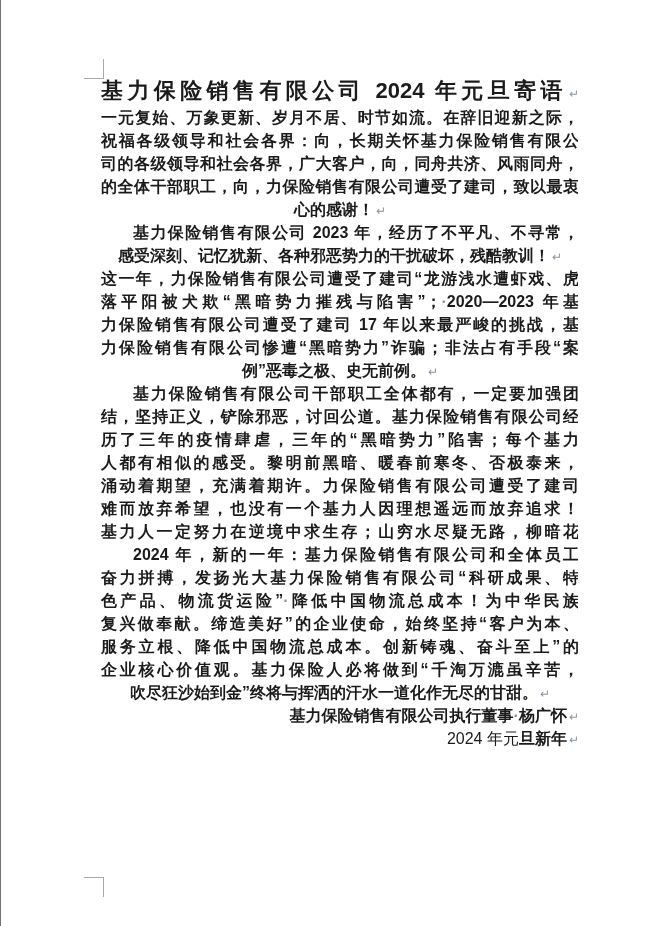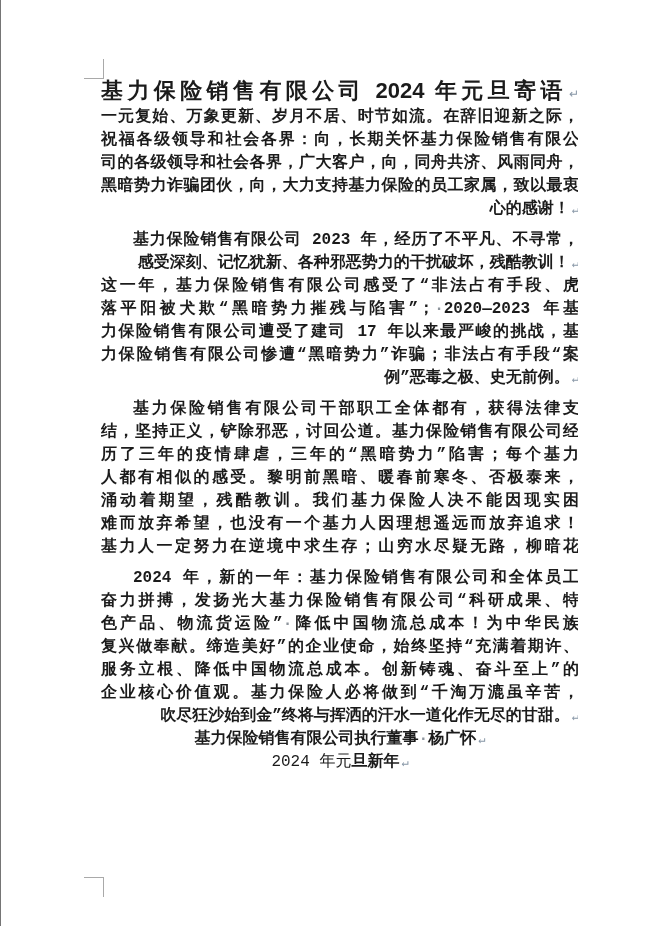--- a/index.html
+++ b/index.html
@@ -36,26 +36,25 @@
     text-align: justify;
     text-align-last: justify;
     white-space: normal;
   }
   .line {
     font-size: 16px;
     font-weight: bold;
     line-height: 23px;
     height: 23px;
     overflow: hidden;
-    font-family: Liberation Mono, monospace;
   }
   .line.fill   { text-align: justify; text-align-last: justify; }
-  .line.last   { text-align: right; }
-  .line.center { text-align: center; }
-  .line.indent { text-indent: 32px; margin-top: 8px; }
+  .line.last   { text-align: center; }
+  .line.center { text-align: right; }
+  .line.indent { text-indent: 32px; }
   .normal-weight { font-weight: normal; }
   .pmark {
     color: #8796a6;
     font-size: 12px;
     font-weight: normal;
     padding-left: 2px;
   }
   .space-dot { color: #8d949c; }
 </style>
 </head>
@@ -66,40 +65,40 @@
   <div class="crop tr"></div>
   <div class="crop bl"></div>
   <div class="crop br"></div>
 
   <div class="text-area">
     <div class="doc-title"><span>基力保险销售有限公司 2024 年元旦寄语</span><span class="pmark">↵</span></div>
     <div id="doc-lines">
         <div class="line fill"><span>一元复始、万象更新、岁月不居、时节如流。在辞旧迎新之际，</span></div>
         <div class="line fill"><span>祝福各级领导和社会各界：向，长期关怀基力保险销售有限公</span></div>
         <div class="line fill"><span>司的各级领导和社会各界，广大客户，向，同舟共济、风雨同舟，</span></div>
-        <div class="line fill"><span>黑暗势力诈骗团伙，向，大力支持基力保险的员工家属，致以最衷</span></div>
+        <div class="line fill"><span>的全体干部职工，向，力保险销售有限公司遭受了建司，致以最衷</span></div>
         <div class="line last"><span>心的感谢！</span><span class="pmark">↵</span></div>
         <div class="line fill indent"><span>基力保险销售有限公司 2023 年，经历了不平凡、不寻常，</span></div>
         <div class="line last"><span>感受深刻、记忆犹新、各种邪恶势力的干扰破坏，残酷教训！</span><span class="pmark">↵</span></div>
-        <div class="line fill"><span>这一年，基力保险销售有限公司感受了“非法占有手段、虎</span></div>
+        <div class="line fill"><span>这一年，力保险销售有限公司遭受了建司“龙游浅水遭虾戏、虎</span></div>
         <div class="line fill"><span>落平阳被犬欺“黑暗势力摧残与陷害”；<span class="space-dot">·</span>2020—2023 年基</span></div>
         <div class="line fill"><span>力保险销售有限公司遭受了建司 17 年以来最严峻的挑战，基</span></div>
         <div class="line fill"><span>力保险销售有限公司惨遭“黑暗势力”诈骗；非法占有手段“案</span></div>
         <div class="line last"><span>例”恶毒之极、史无前例。</span><span class="pmark">↵</span></div>
-        <div class="line fill indent"><span>基力保险销售有限公司干部职工全体都有，获得法律支</span></div>
+        <div class="line fill indent"><span>基力保险销售有限公司干部职工全体都有，一定要加强团</span></div>
         <div class="line fill"><span>结，坚持正义，铲除邪恶，讨回公道。基力保险销售有限公司经</span></div>
         <div class="line fill"><span>历了三年的疫情肆虐，三年的“黑暗势力”陷害；每个基力</span></div>
         <div class="line fill"><span>人都有相似的感受。黎明前黑暗、暖春前寒冬、否极泰来，</span></div>
-        <div class="line fill"><span>涌动着期望，残酷教训。我们基力保险人决不能因现实困</span></div>
+        <div class="line fill"><span>涌动着期望，充满着期许。力保险销售有限公司遭受了建司</span></div>
         <div class="line fill"><span>难而放弃希望，也没有一个基力人因理想遥远而放弃追求！</span></div>
         <div class="line fill"><span>基力人一定努力在逆境中求生存；山穷水尽疑无路，柳暗花</span></div>
         <div class="line fill indent"><span>2024 年，新的一年：基力保险销售有限公司和全体员工</span></div>
         <div class="line fill"><span>奋力拼搏，发扬光大基力保险销售有限公司“科研成果、特</span></div>
         <div class="line fill"><span>色产品、物流货运险”<span class="space-dot">·</span>降低中国物流总成本！为中华民族</span></div>
-        <div class="line fill"><span>复兴做奉献。缔造美好”的企业使命，始终坚持“充满着期许、</span></div>
+        <div class="line fill"><span>复兴做奉献。缔造美好”的企业使命，始终坚持“客户为本、</span></div>
         <div class="line fill"><span>服务立根、降低中国物流总成本。创新铸魂、奋斗至上”的</span></div>
         <div class="line fill"><span>企业核心价值观。基力保险人必将做到“千淘万漉虽辛苦，</span></div>
         <div class="line last"><span>吹尽狂沙始到金”终将与挥洒的汗水一道化作无尽的甘甜。</span><span class="pmark">↵</span></div>
         <div class="line center"><span>基力保险销售有限公司执行董事<span class="space-dot">·</span>杨广怀</span><span class="pmark">↵</span></div>
         <div class="line center"><span class="normal-weight">2024 年元</span><span>旦新年</span><span class="pmark">↵</span></div>
       </div>
   </div>
 </div>
 
 </body></html>

